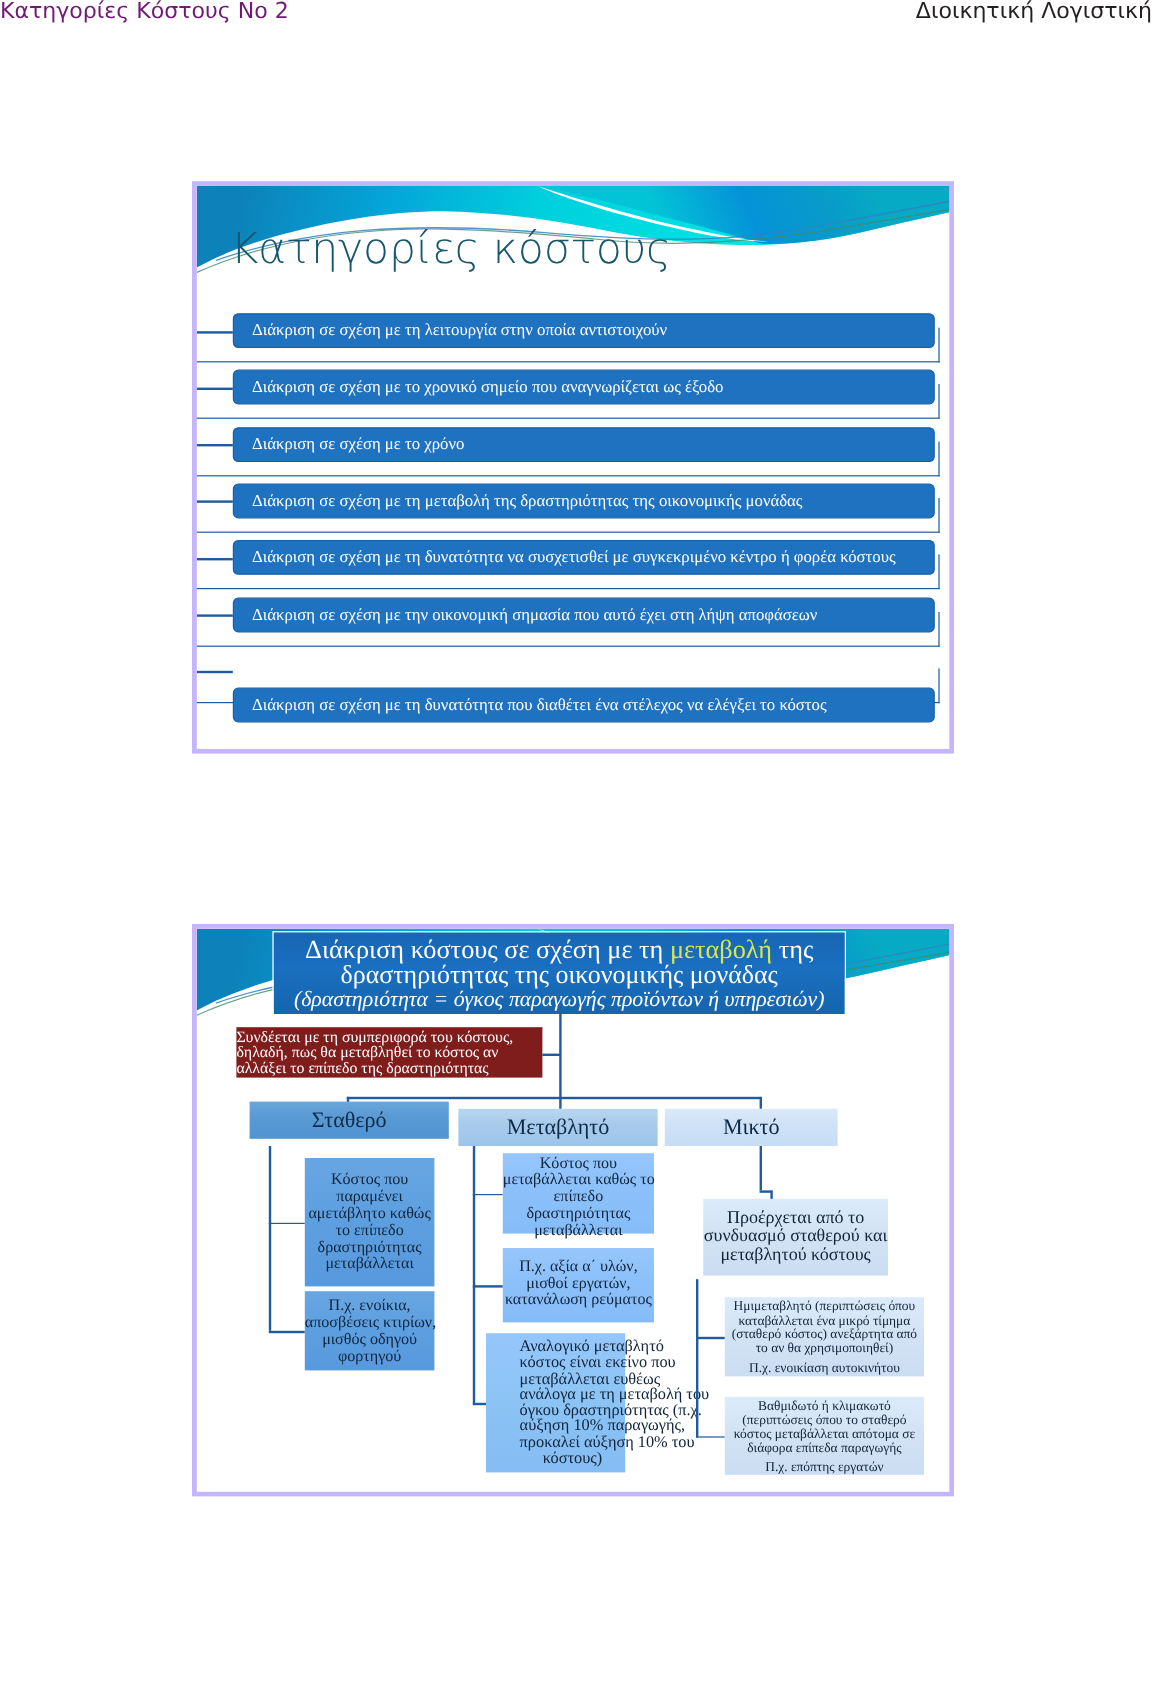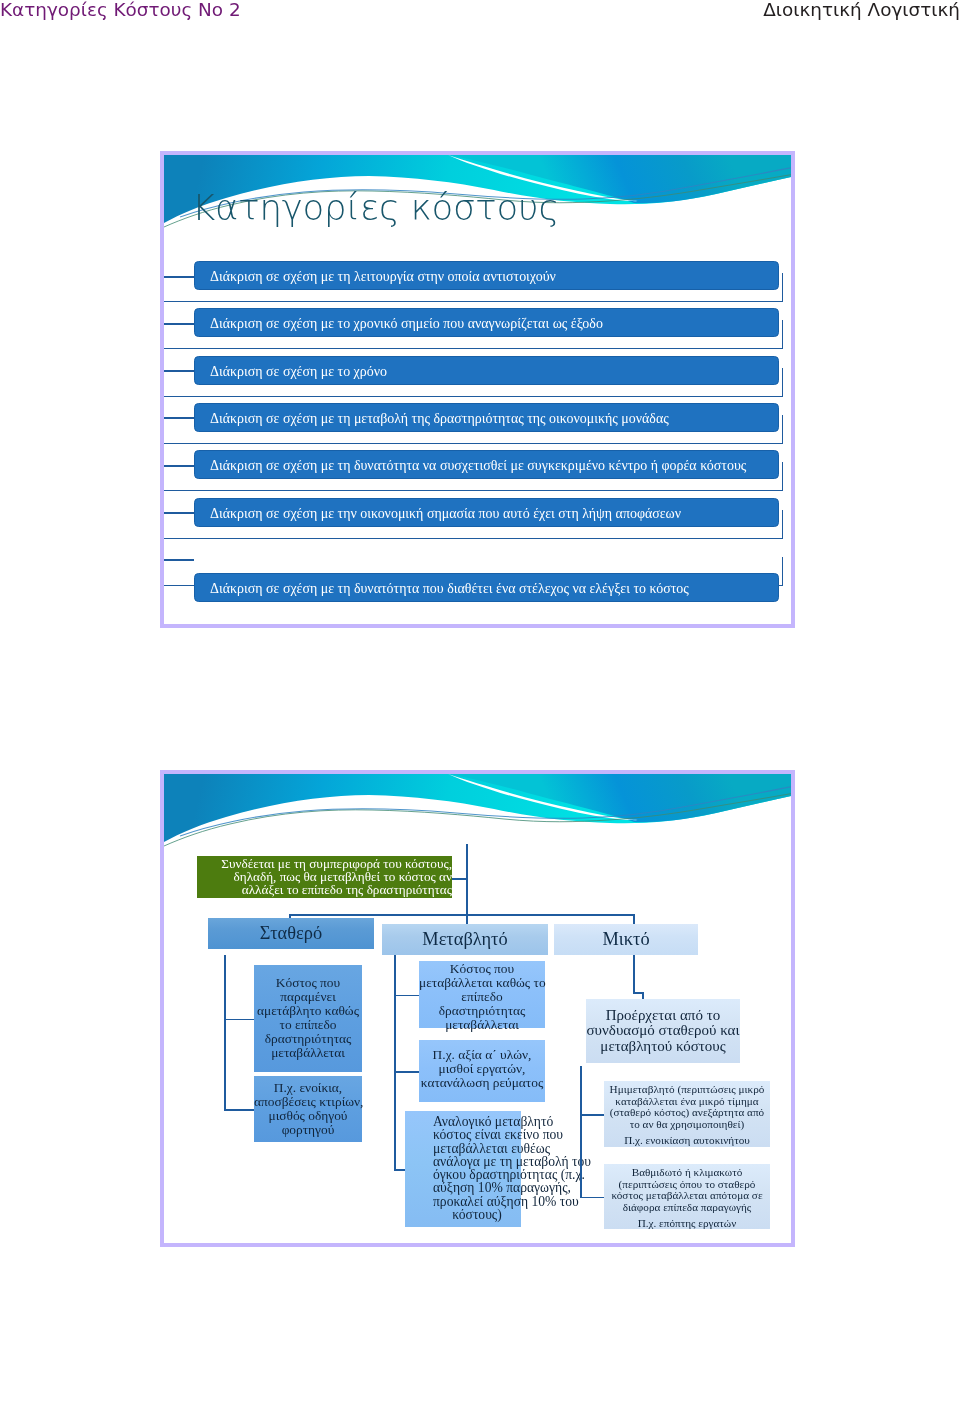--- a/index.html
+++ b/index.html
@@ -29,22 +29,22 @@
   
   #s2-title{position:absolute;left:63px;top:2px;width:478px;height:70px;box-sizing:border-box;
             background:linear-gradient(180deg,#1866b5 0%,#1a6fc0 45%,#1565ae 100%);
             border:1.6px solid #ffffff;color:#ffffff;text-align:center;
             font-family:"Liberation Serif",serif;}
   .s2-tl{position:absolute;left:0;width:100%;white-space:nowrap;}
   #s2-t1{top:3px;font-size:21.9px;line-height:22px;}
   #s2-t2{top:24px;font-size:21.6px;line-height:22px;}
   #s2-t3{top:45px;font-size:18.2px;line-height:20px;font-style:italic;}
   .hl{color:#d4e84a;}
-  #s2-note{position:absolute;left:33px;top:82px;width:255px;height:42px;background:#4d7c0f;
-           color:#ffffff;text-align:right;font-family:"Liberation Serif",serif;font-size:13.2px;
+  #s2-note{position:absolute;left:33px;top:82px;width:255px;height:42px;background:#7f1d1d;
+           color:#ffffff;text-align:left;font-family:"Liberation Serif",serif;font-size:13.2px;
            line-height:12.9px;padding-top:2px;box-sizing:border-box;}
   .s2-line{position:absolute;background:#1f5b9e;}
   .s2-head{position:absolute;height:31px;box-sizing:border-box;text-align:center;
            font-family:"Liberation Serif",serif;font-size:18.4px;color:#0f2b46;}
   .s2-box{position:absolute;box-sizing:border-box;text-align:center;overflow:visible;
           font-family:"Liberation Serif",serif;color:#10243a;}
   .s2-box>div{white-space:nowrap;}
   
   #s1-title{position:absolute;left:28px;top:33px;font-family:"DejaVu Sans",sans-serif;font-weight:300;
             font-size:35.5px;line-height:40px;color:#18566b;white-space:nowrap;letter-spacing:-0.2px;}
@@ -151,20 +151,25 @@
             <stop offset="100%" stop-color="#00e2e4"></stop>
           </linearGradient>
           <linearGradient id="gC2" gradientUnits="userSpaceOnUse" x1="400" y1="60" x2="560" y2="-10">
             <stop offset="0%" stop-color="#03c3d6"></stop>
             <stop offset="40%" stop-color="#0593d8"></stop>
             <stop offset="75%" stop-color="#089bc9"></stop>
             <stop offset="100%" stop-color="#07aac4"></stop>
           </linearGradient>
         </defs>
       </svg>
+    </div>
+    <div id="s2-title">
+      <div class="s2-tl" id="s2-t1"><span>Διάκριση κόστους σε σχέση με τη </span><span class="hl">μεταβολή</span><span> της</span></div>
+      <div class="s2-tl" id="s2-t2">δραστηριότητας της οικονομικής μονάδας</div>
+      <div class="s2-tl" id="s2-t3">(δραστηριότητα = όγκος παραγωγής προϊόντων ή υπηρεσιών)</div>
     </div>
     <div id="s2-note">
         <div>Συνδέεται με τη συμπεριφορά του κόστους,</div>
         <div>δηλαδή, πως θα μεταβληθεί το κόστος αν</div>
         <div>αλλάξει το επίπεδο της δραστηριότητας</div>
       </div>
     <div id="s2-diagram">
         <div class="s2-line" style="left: 302px; top: 70px; width: 1.6px; height: 71px;"></div>
         <div class="s2-line" style="left: 125px; top: 140px; width: 345px; height: 1.6px;"></div>
         <div class="s2-line" style="left: 125px; top: 140px; width: 1.6px; height: 10px;"></div>
@@ -221,21 +226,21 @@
         <div class="s2-line" style="left: 469px; top: 218px; width: 10px; height: 1.6px;"></div>
         <div class="s2-line" style="left: 478px; top: 218px; width: 1.6px; height: 8px;"></div>
         <div class="s2-box" style="left: 422px; top: 225px; width: 154px; height: 64px; background: linear-gradient(rgb(220, 235, 251) 0%, rgb(211, 227, 244) 45%, rgb(203, 221, 242) 100%); font-size: 15px; line-height: 15.4px; padding-top: 9px;">
           <div>Προέρχεται από το</div>
           <div>συνδυασμό σταθερού και</div>
           <div>μεταβλητού κόστους</div>
         </div>
         <div class="s2-line" style="left: 416px; top: 292px; width: 1.6px; height: 132px;"></div>
         <div class="s2-line" style="left: 416px; top: 340px; width: 24px; height: 1.6px;"></div>
         <div class="s2-box" style="left: 440px; top: 307px; width: 166px; height: 66px; background: linear-gradient(rgb(220, 235, 251) 0%, rgb(211, 227, 244) 45%, rgb(203, 221, 242) 100%); font-size: 11.2px; line-height: 11.6px; padding-top: 3px;">
-          <div>Ημιμεταβλητό (περιπτώσεις μικρό</div>
+          <div>Ημιμεταβλητό (περιπτώσεις όπου</div>
           <div>καταβάλλεται ένα μικρό τίμημα</div>
           <div>(σταθερό κόστος) ανεξάρτητα από</div>
           <div>το αν θα χρησιμοποιηθεί)</div>
           <div style="line-height: 4.872px; font-size: 1px;">&nbsp;</div>
           <div>Π.χ. ενοικίαση αυτοκινήτου</div>
         </div>
         <div class="s2-line" style="left: 416px; top: 422.5px; width: 24px; height: 1.6px;"></div>
         <div class="s2-box" style="left: 440px; top: 390px; width: 166px; height: 65px; background: linear-gradient(rgb(220, 235, 251) 0%, rgb(211, 227, 244) 45%, rgb(203, 221, 242) 100%); font-size: 11.2px; line-height: 11.6px; padding-top: 3px;">
           <div>Βαθμιδωτό ή κλιμακωτό</div>
           <div>(περιπτώσεις όπου το σταθερό</div>

